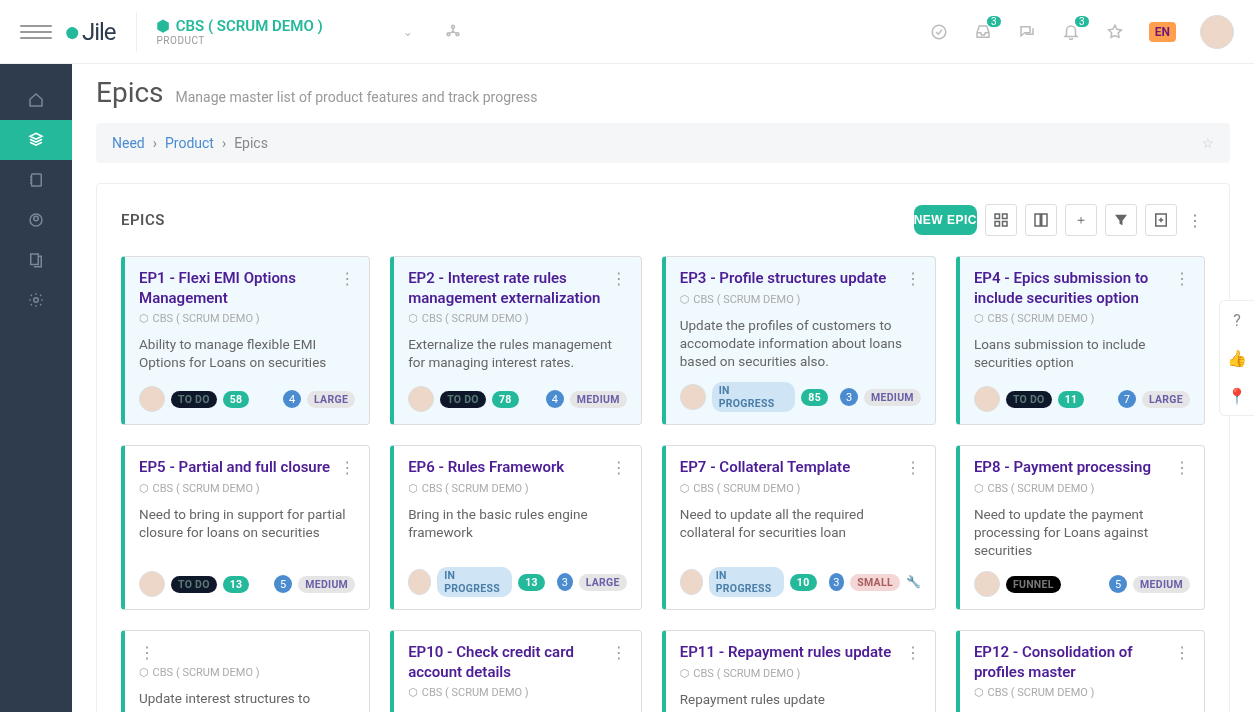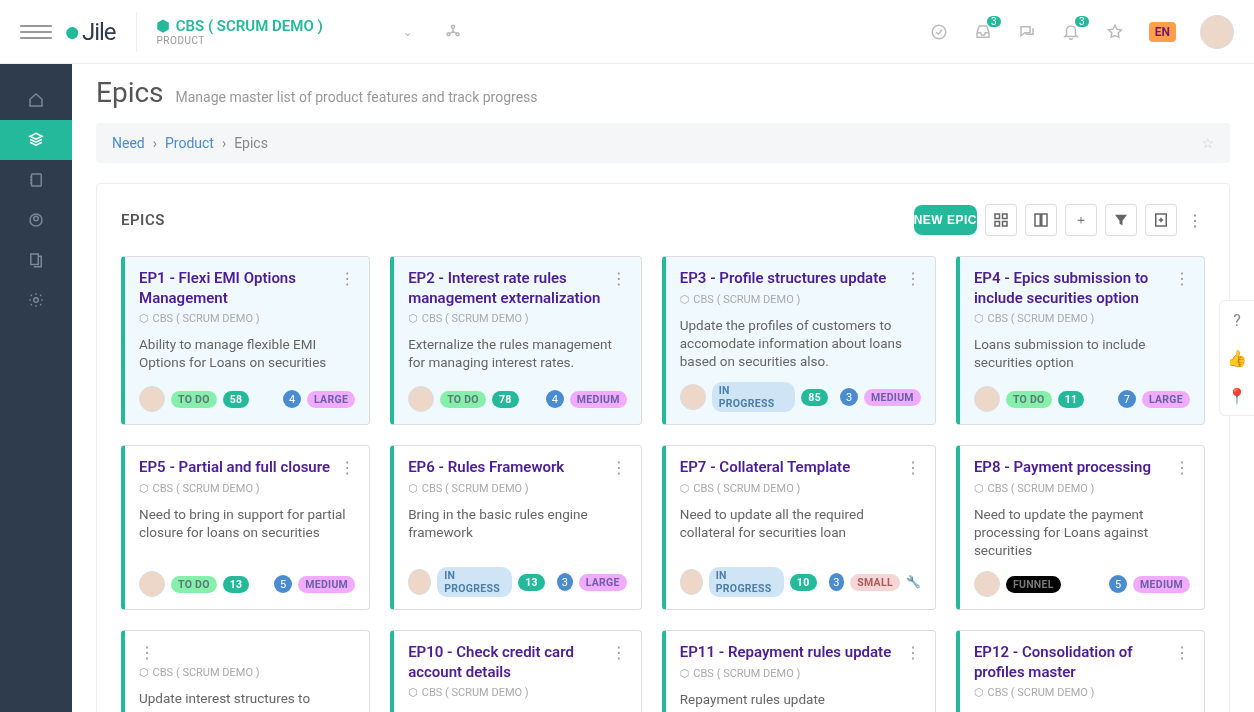--- a/index.html
+++ b/index.html
@@ -40,26 +40,26 @@
 .card { border: 1px solid #ddd; border-left: 4px solid #24b99a; border-radius: 4px; padding: 12px 14px; min-height: 160px; display: flex; flex-direction: column; position:relative;}
 .card.highlight { background: #f0fafe; }
 .card-head { display: flex; justify-content: space-between; gap:8px;}
 .card-title { color: #4c1d95; font-weight: 600; font-size: 15px; line-height: 1.3; cursor:pointer;}
 .card-menu { color: #999; cursor: pointer; font-size:16px; flex-shrink:0;}
 .card-sub { color: #aaa; font-size: 11px; margin-top: 4px; display:flex; align-items:center; gap:4px;}
 .card-desc { color: #666; font-size: 13.5px; margin-top: 10px; line-height: 1.35; }
 .card-foot { margin-top: auto; padding-top: 12px; display: flex; align-items: center; gap: 6px; }
 .mini-avatar { width: 26px; height: 26px; border-radius: 50%; background: #ecd7c8; border:1px solid #ddd;}
 .pill { font-size: 10.5px; font-weight: 700; padding: 2px 7px; border-radius: 10px; letter-spacing:0.3px;}
-.pill-todo { background: #86efac; color: #5a7a76; }
+.pill-todo { background: #0f172a; color: #5a7a76; }
 .pill-prog { background: #cfe5f5; color: #4b7ea8; }
 .pill-funnel { background: #000000; color: #777;}
 .pill-count { background: #24b99a; color: #fff; }
 .pill-num { background: #4b8bd0; color: #fff; border-radius: 50%; width: 18px; height: 18px; display: inline-flex; align-items: center; justify-content: center; font-size: 11px;}
-.pill-size { background: #f0abfc; color: #6b5fa8; }
+.pill-size { background: #e5e5e5; color: #6b5fa8; }
 .pill-small { background:#f5d6d6; color:#a85c5c;}
 .spacer { flex: 1; }
 .wrench { color:#d44; font-size:12px;}
 .feedback-rail { position: fixed; right: 0; top: 300px; background: #fff; border:1px solid #eee; border-right:none; border-radius:6px 0 0 6px; display:flex; flex-direction:column;}
 .feedback-rail div { width:34px; height:38px; display:flex; align-items:center; justify-content:center; color:#888; font-size:16px; cursor:pointer;}
 .feedback-rail div:nth-child(2){color:#24b99a;}
 .feedback-rail div:nth-child(3){color:#f5a623;}
 svg { width:18px; height:18px; }
 </style>
 </head>

